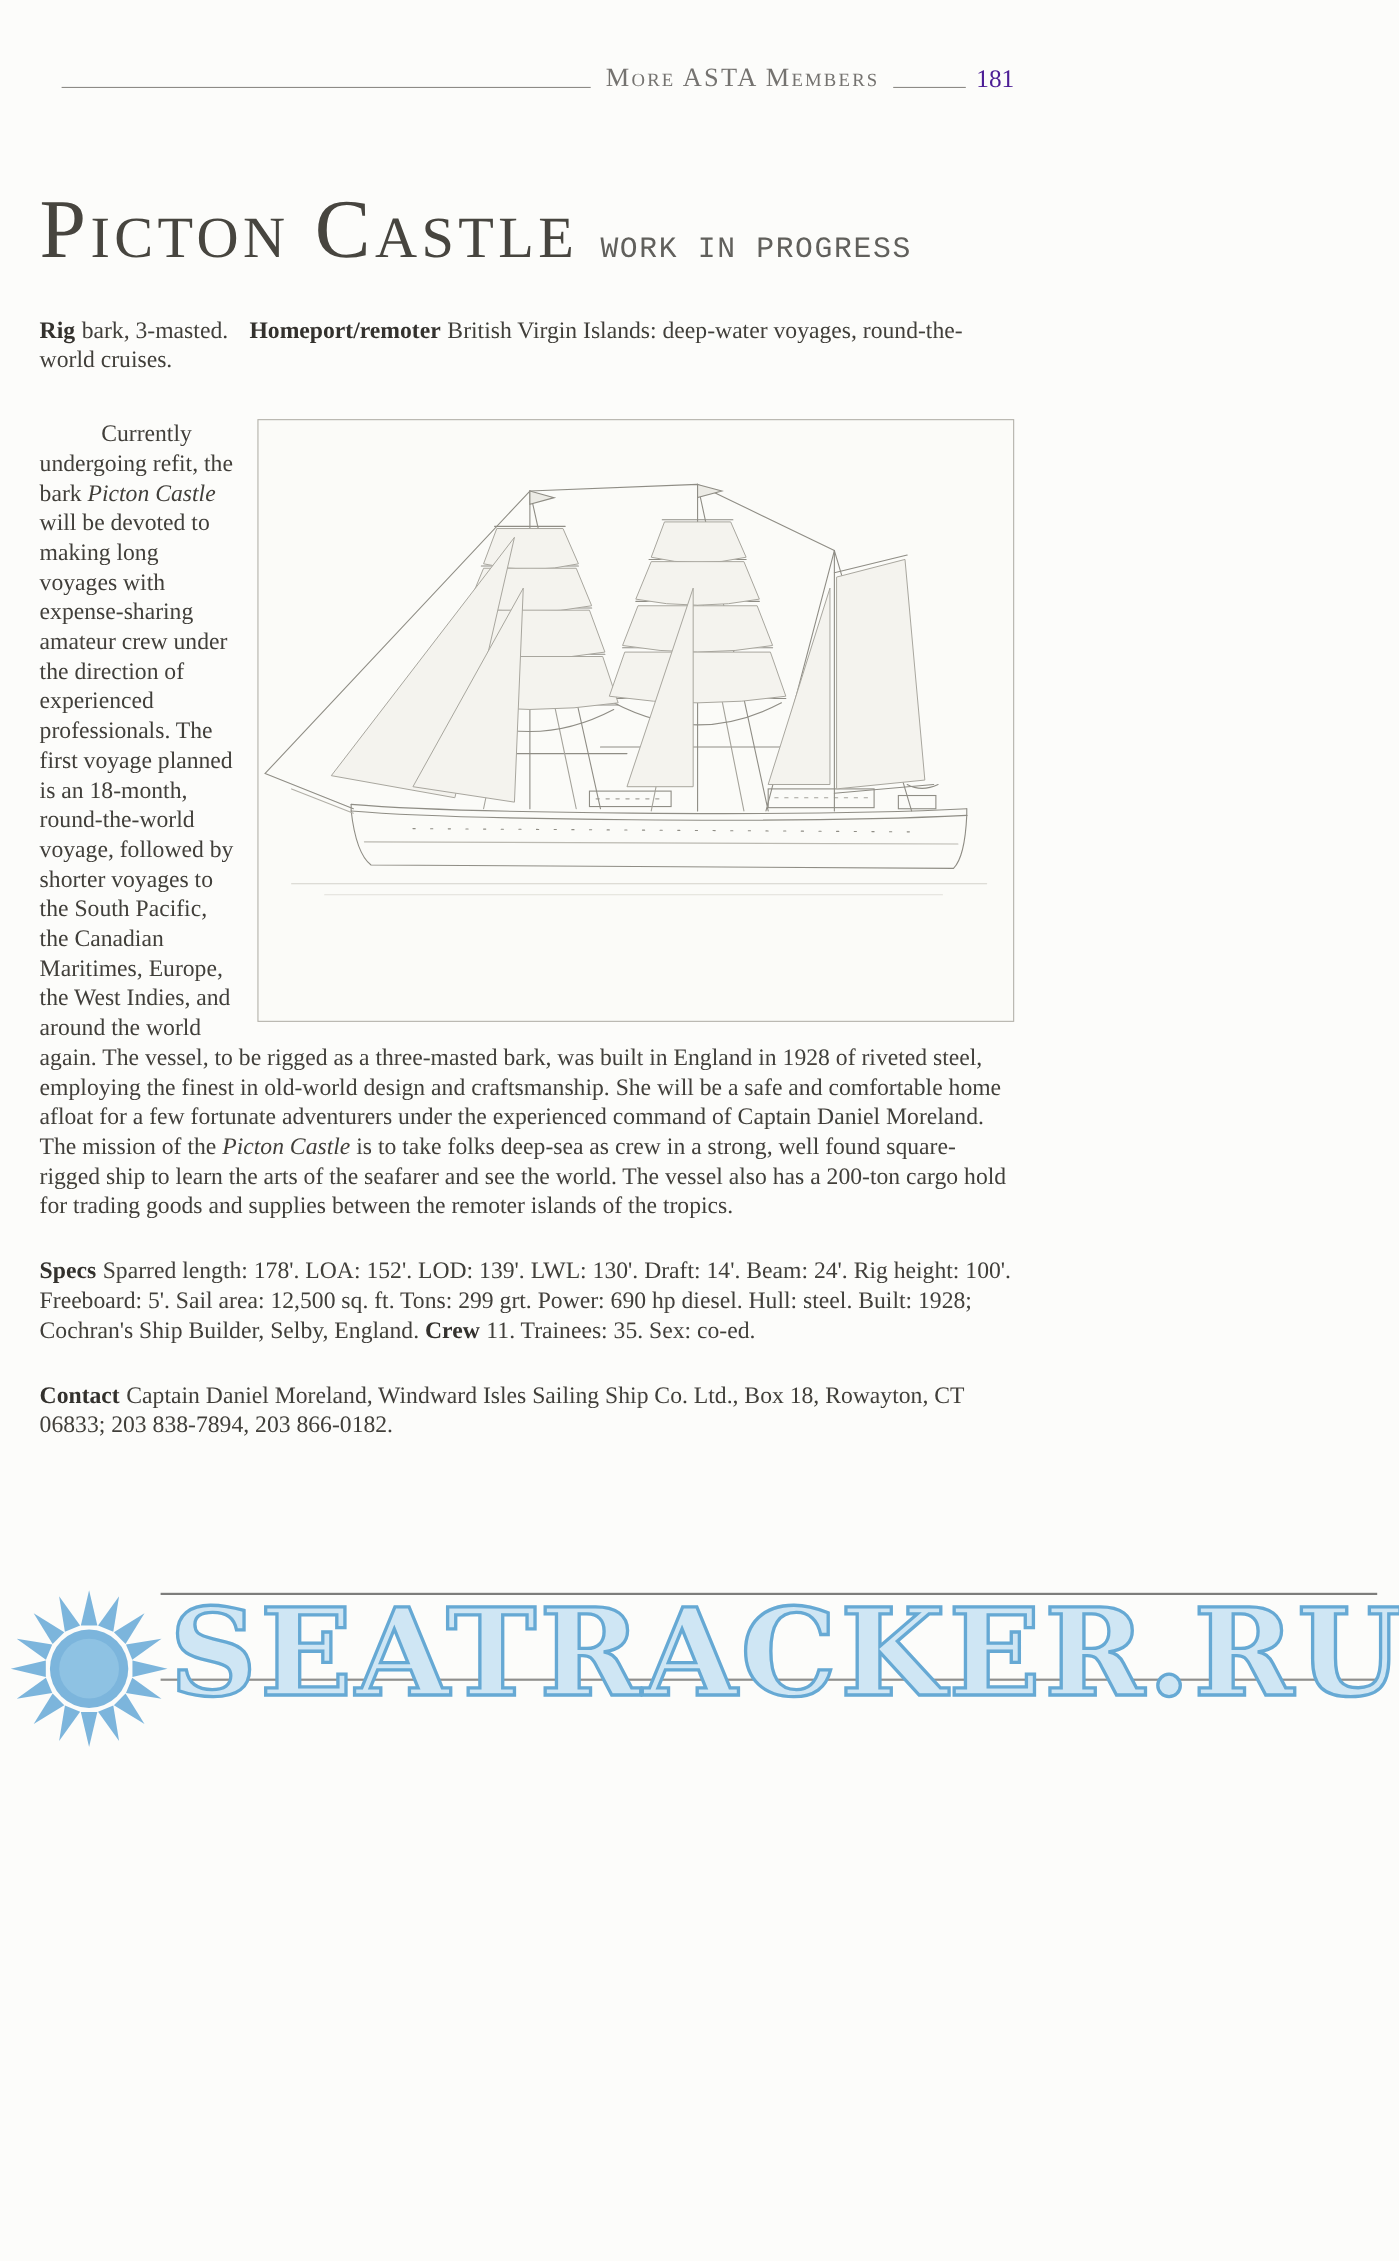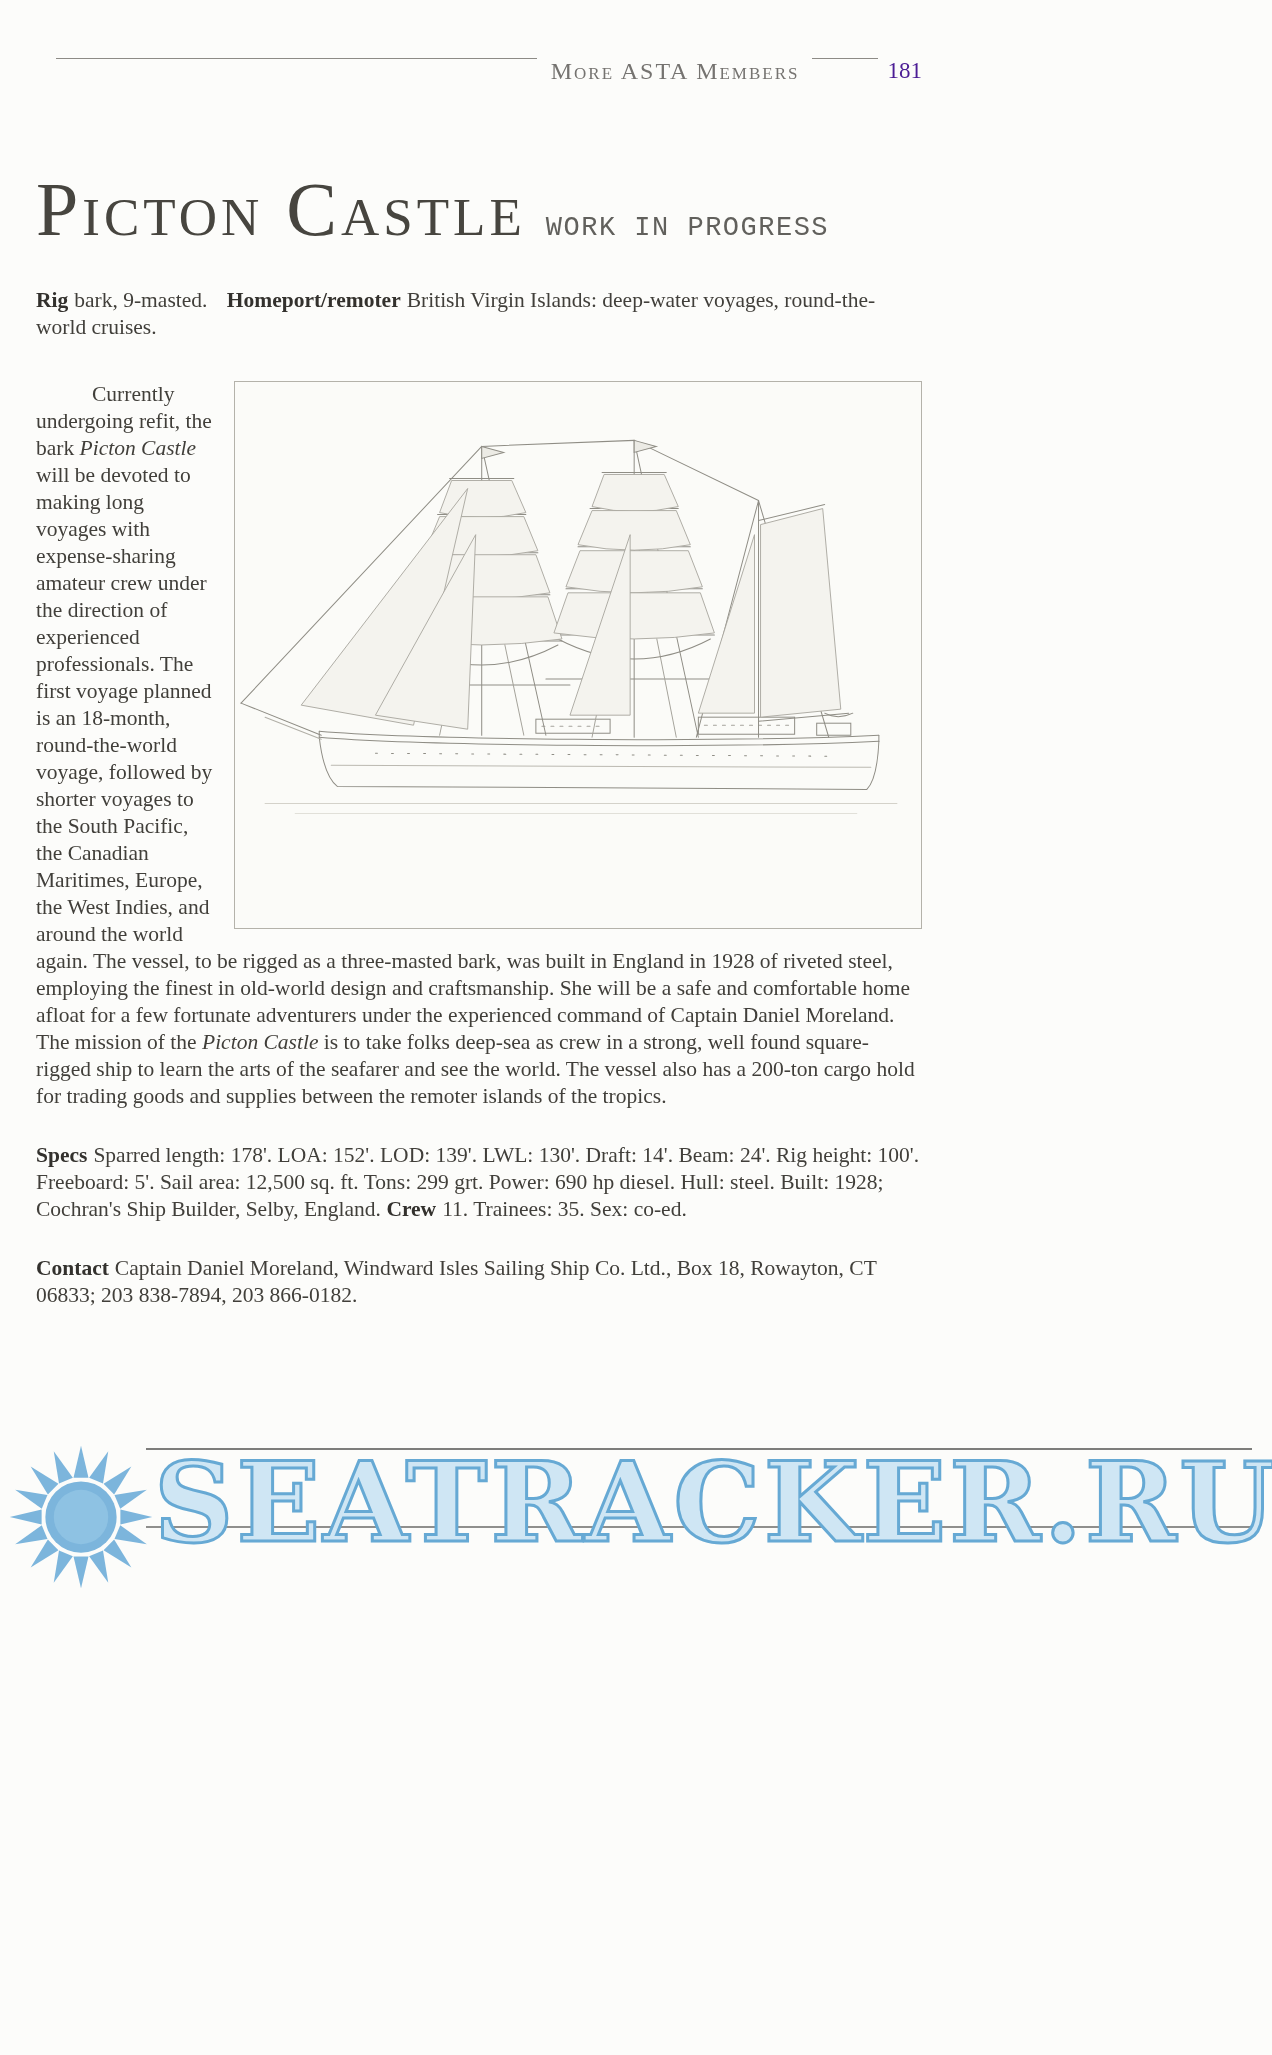--- a/index.html
+++ b/index.html
@@ -15,21 +15,21 @@
   .content{
     position:absolute;
     left:36px;top:0;
     width:886px;
   }
 
   
   .page-header{
     margin-top:58px;
     display:flex;
-    align-items:flex-start;
+    align-items:flex-end;
   }
   .rule{display:inline-block;border-top:1.5px solid #8d8b86;margin-bottom:5px;}
   .rule.long{flex:1;margin-left:20px;margin-right:14px;}
   .rule.short{width:66px;margin:0 10px 5px 12px;}
   .section-title{
     font-variant:small-caps;
     letter-spacing:2px;
     font-size:24px;
     color:#757370;
     white-space:nowrap;
@@ -120,21 +120,21 @@
       <span class="section-title">More ASTA Members</span>
       <span class="rule short"></span>
       <span class="page-number">181</span>
     </div>
 
     <div class="title-row">
       <span class="ship-name">Picton Castle</span>
       <span class="ship-status">WORK IN PROGRESS</span>
     </div>
 
-    <p class="summary"><b>Rig</b><span>bark, 9-masted.</span> <b class="sp">Homeport/remoter</b><span>British Virgin Islands: deep-water voyages, round-the-world cruises.</span></p>
+    <p class="summary"><b>Rig</b><span>bark, 3-masted.</span> <b class="sp">Homeport/remoter</b><span>British Virgin Islands: deep-water voyages, round-the-world cruises.</span></p>
 
     <div class="body-flow">
 
       <figure class="ship-figure">
         <svg viewBox="0 0 684 540" xmlns="http://www.w3.org/2000/svg">
           <g stroke="#8f8d85" stroke-width="1" fill="none" stroke-linecap="round">
 
             <path d="M84 352 C180 360 480 364 642 356"></path>
             <path d="M84 352 C87 378 93 394 102 401 L630 404 C637 397 641 378 642 356"></path>
             <path d="M84 346 C180 354 480 358 642 350"></path>

